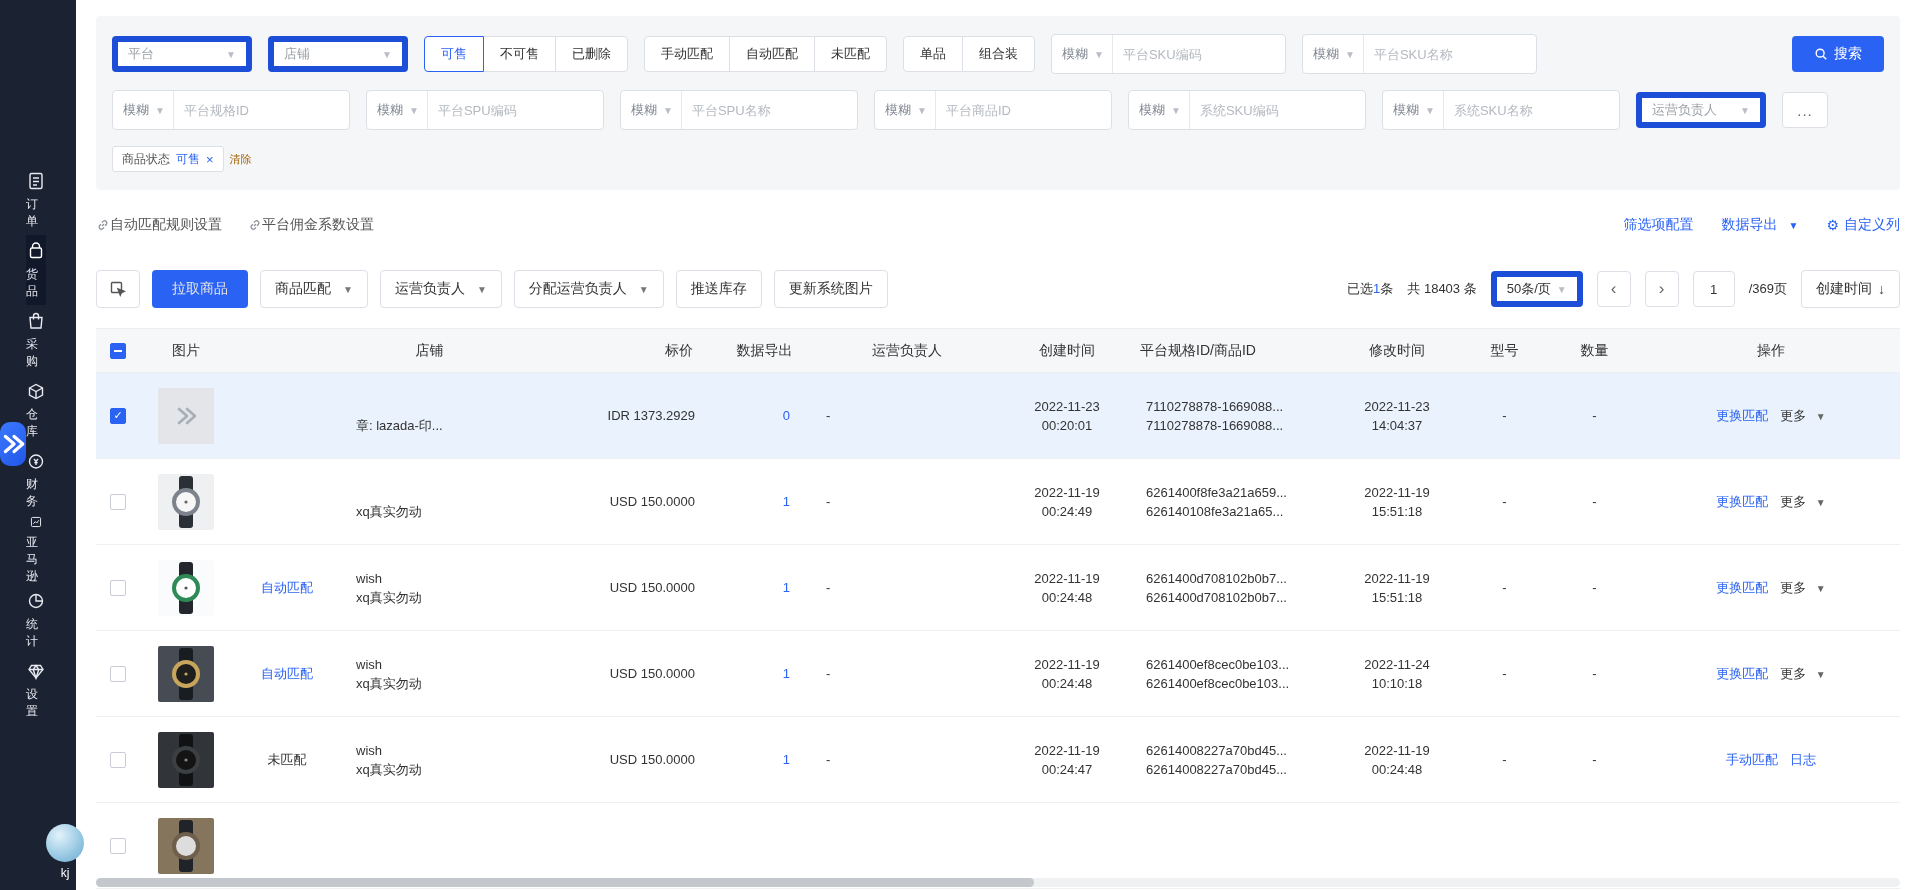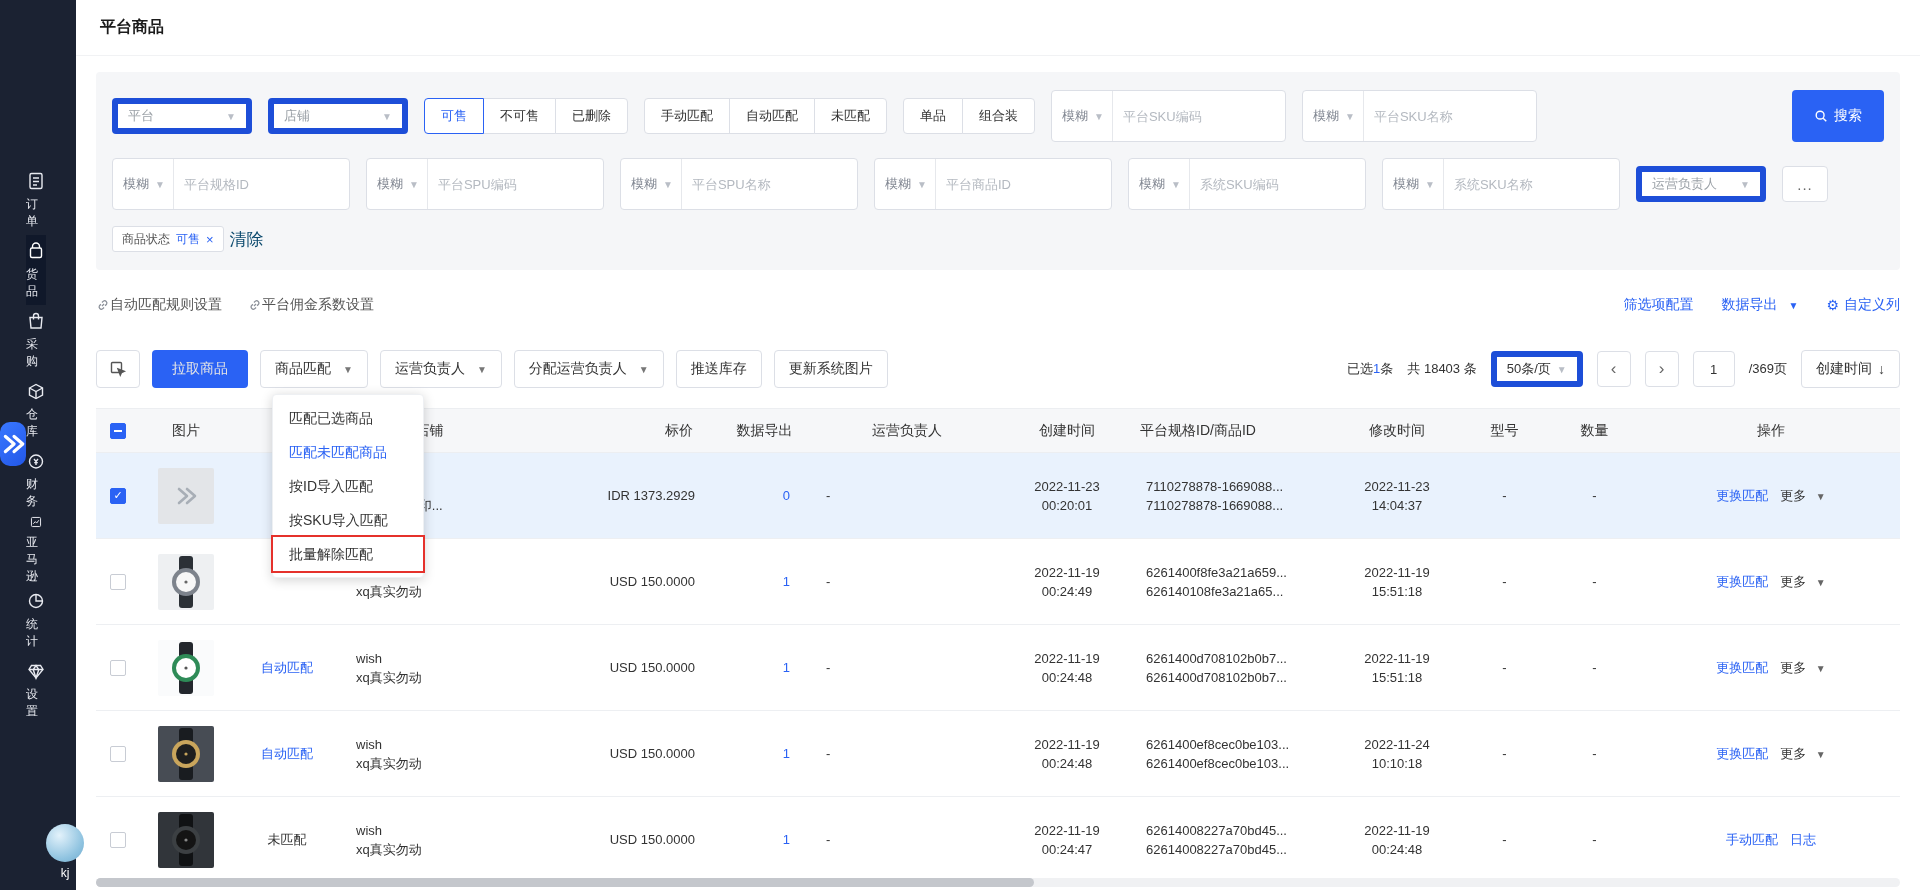--- a/index.html
+++ b/index.html
@@ -27,35 +27,35 @@
   .frow + .frow{margin-top:16px}
   .sel{height:36px;background:#fff;border:6px solid #1d4ed8;border-radius:4px;display:flex;align-items:center;
     justify-content:space-between;padding:0 10px;color:#9aa0a6;font-size:13px;cursor:pointer}
   .caret{color:#b9bec6;font-size:10px;margin-left:6px}
   .btn-group{display:flex}
   .gbtn{height:36px;padding:0 16px;background:#fff;border:1px solid #dcdfe6;font-size:13px;color:#333;
     display:flex;align-items:center;cursor:pointer;margin-left:-1px;white-space:nowrap}
   .btn-group .gbtn:first-child{margin-left:0;border-radius:4px 0 0 4px}
   .btn-group .gbtn:last-child{border-radius:0 4px 4px 0}
   .gbtn.on{border-color:#2a62f4;color:#2a62f4;position:relative;z-index:1}
-  .combo{height:52px;background:#fff;border:1px solid #dcdfe6;border-radius:4px;display:flex;align-items:center}
+  .combo{height:40px;background:#fff;border:1px solid #dcdfe6;border-radius:4px;display:flex;align-items:center}
   .combo .pre{display:flex;align-items:center;padding:0 8px 0 10px;color:#808691;font-size:13px;
     border-right:1px solid #e6e8ec;height:100%;cursor:pointer;white-space:nowrap}
   .combo input{border:0;outline:0;flex:1;min-width:0;padding:0 10px;font-size:13px;color:#333;background:transparent}
   .combo input::placeholder{color:#b4b9c0}
-  .btn-primary{height:52px;background:#2a62f4;color:#fff;border:none;border-radius:4px;font-size:14px;
+  .btn-primary{height:36px;background:#2a62f4;color:#fff;border:none;border-radius:4px;font-size:14px;
     display:flex;align-items:center;gap:6px;padding:0 22px;cursor:pointer;margin-left:auto}
   .mini-btn{height:36px;width:46px;background:#fff;border:1px solid #dcdfe6;border-radius:4px;color:#666;
     display:flex;align-items:center;justify-content:center;font-size:15px;letter-spacing:1px;cursor:pointer}
   .tagrow{display:flex;align-items:center;gap:6px;margin-top:16px}
   .chip{height:26px;display:flex;align-items:center;gap:6px;padding:0 9px;background:#fff;border:1px solid #dcdfe6;
     border-radius:3px;font-size:12px;color:#555}
   .chip .v{color:#2a62f4}
   .chip .x{color:#2a62f4;cursor:pointer;font-size:13px;line-height:1}
-  .link{color:#0c4a6e;font-size:17px;cursor:pointer}
+  .link{color:#a16207;font-size:11px;cursor:pointer}
   
   .quick{margin:26px 20px 0;display:flex;align-items:center}
   .qleft{display:flex;gap:26px}
   .qitem{display:flex;align-items:center;gap:0;font-size:14px;color:#555;cursor:pointer}
   .qright{margin-left:auto;display:flex;align-items:center;gap:28px}
   .qlink{color:#2a62f4;font-size:14px;cursor:pointer;display:flex;align-items:center;gap:5px}
   .qlink .caret{color:#2a62f4}
   
   .toolbar{margin:36px 20px 0;display:flex;align-items:center;gap:12px;position:relative}
   .tbtn{height:38px;background:#fff;border:1px solid #dcdfe6;border-radius:4px;padding:0 14px;font-size:14px;
@@ -169,23 +169,20 @@
     </div>
   </div>
   <div class="side-user">
     <div class="avatar"></div>
     <span>kj</span>
   </div>
 </div>
 
 <div class="main">
 
-  <div class="topbar">
-    <span class="page-title">平台商品</span>
-  </div>
 
   <div class="panel">
     <div class="frow">
       <div class="sel" style="width:140px">
         <span>平台</span>
         <span class="caret">▼</span>
       </div>
       <div class="sel" style="width:140px">
         <span>店铺</span>
         <span class="caret">▼</span>
@@ -358,27 +355,20 @@
       <div class="pager-btn">‹</div>
       <div class="pager-btn">›</div>
       <input class="page-input" value="1" style="">
       <span>/369页</span>
       <div class="tbtn">
         <span>创建时间</span>
         <span style="color:#444">↓</span>
       </div>
     </div>
 
-    <div class="menu">
-      <div class="mi">匹配已选商品</div>
-      <div class="mi on">匹配未匹配商品</div>
-      <div class="mi">按ID导入匹配</div>
-      <div class="mi">按SKU导入匹配</div>
-      <div class="mi boxed">批量解除匹配</div>
-    </div>
   </div>
 
   <div class="tablewrap">
     <table>
       <colgroup>
         <col style="width:44px">
           <col style="width:92px">
           <col style="width:110px">
           <col style="width:175px">
         <col style="width:200px">

